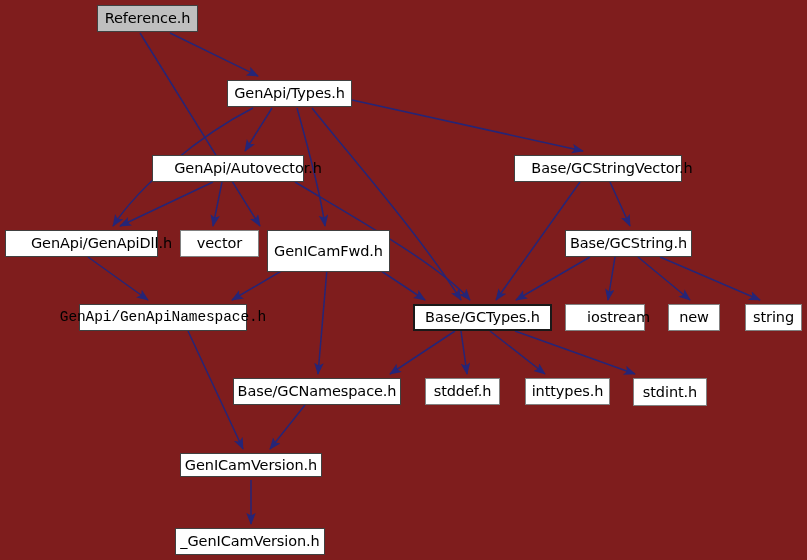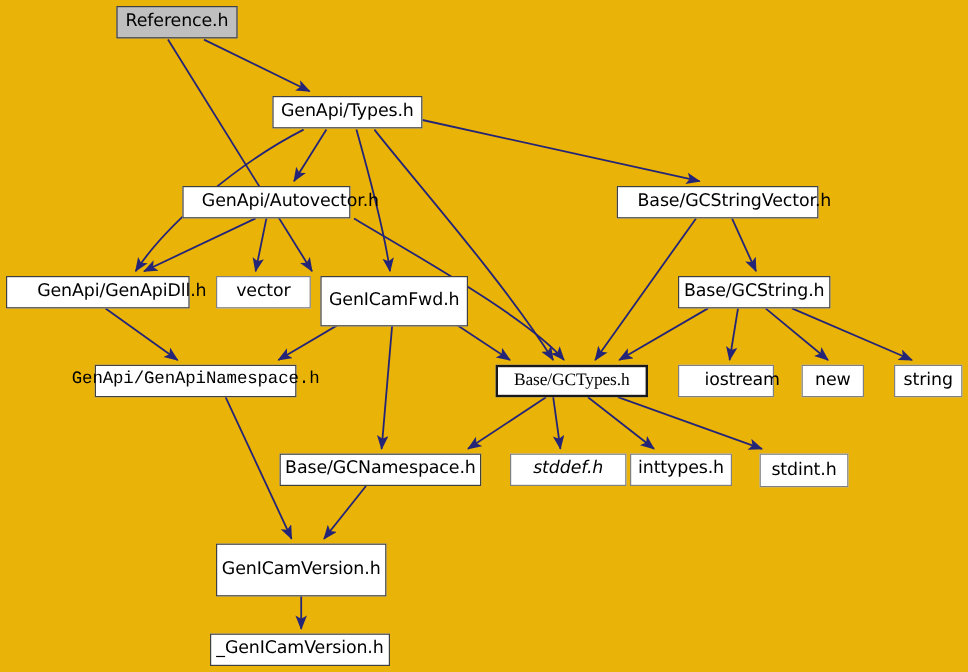--- a/index.html
+++ b/index.html
@@ -10,21 +10,21 @@
   body {
     width: 807px;
     height: 560px;
     font-family: "DejaVu Sans", "Liberation Sans", sans-serif;
     overflow: hidden;
   }
   #graph {
     position: relative;
     width: 807px;
     height: 560px;
-    background: #eab308;
+    background: #7f1d1d;
   }
   #edge-layer {
     position: absolute;
     left: 0;
     top: 0;
     width: 807px;
     height: 560px;
     pointer-events: none;
   }
   .node {
@@ -96,65 +96,65 @@
         <path d="M 251,480 L 251,524" fill="none" stroke="#252577" stroke-width="1.5" marker-end="url(#arrowhead)"></path>
       </g>
   </svg>
   <div id="nodes-group">
       <div class="node root" style="left: 97px; top: 5px; width: 101px; height: 27px;">
         <span class="node-label">Reference.h</span>
       </div>
       <div class="node strong" style="left: 227px; top: 80px; width: 125px; height: 27px;">
         <span class="node-label">GenApi/Types.h</span>
       </div>
-      <div class="node strong" style="left: 152px; top: 155px; width: 140px; height: 27px; padding-left: 40px;">
+      <div class="node strong" style="left: 152px; top: 155px; width: 152px; height: 27px; padding-left: 40px;">
         <span class="node-label">GenApi/Autovector.h</span>
       </div>
       <div class="node strong" style="left: 514px; top: 155px; width: 168px; height: 27px; padding-left: 28px;">
         <span class="node-label">Base/GCStringVector.h</span>
       </div>
       <div class="node strong" style="left: 5px; top: 230px; width: 153px; height: 27px; padding-left: 40px;">
         <span class="node-label">GenApi/GenApiDll.h</span>
       </div>
       <div class="node" style="left: 180px; top: 230px; width: 79px; height: 27px;">
         <span class="node-label">vector</span>
       </div>
       <div class="node strong" style="left: 267px; top: 230px; width: 123px; height: 42px;">
         <span class="node-label">GenICamFwd.h</span>
       </div>
       <div class="node strong" style="left: 565px; top: 230px; width: 127px; height: 27px;">
         <span class="node-label">Base/GCString.h</span>
       </div>
       <div class="node strong" style="left: 79px; top: 304px; width: 168px; height: 27px; font-family: Liberation Mono, monospace;">
         <span class="node-label">GenApi/GenApiNamespace.h</span>
       </div>
-      <div class="node bold" style="left: 413px; top: 304px; width: 127px; height: 27px; font-family: Liberation Serif, serif;">
+      <div class="node bold" style="left: 413px; top: 304px; width: 139px; height: 27px;">
         <span class="node-label">Base/GCTypes.h</span>
       </div>
       <div class="node" style="left: 565px; top: 304px; width: 80px; height: 27px; padding-left: 27px;">
         <span class="node-label">iostream</span>
       </div>
       <div class="node" style="left: 668px; top: 304px; width: 52px; height: 27px;">
         <span class="node-label">new</span>
       </div>
       <div class="node" style="left: 745px; top: 304px; width: 57px; height: 27px;">
         <span class="node-label">string</span>
       </div>
       <div class="node strong" style="left: 233px; top: 378px; width: 168px; height: 27px;">
         <span class="node-label">Base/GCNamespace.h</span>
       </div>
-      <div class="node" style="left: 425px; top: 378px; width: 97px; height: 27px; font-style: italic;">
+      <div class="node" style="left: 425px; top: 378px; width: 75px; height: 27px;">
         <span class="node-label">stddef.h</span>
       </div>
       <div class="node" style="left: 525px; top: 378px; width: 85px; height: 27px;">
         <span class="node-label">inttypes.h</span>
       </div>
       <div class="node" style="left: 633px; top: 378px; width: 74px; height: 28px;">
         <span class="node-label">stdint.h</span>
       </div>
-      <div class="node strong" style="left: 180px; top: 453px; width: 142px; height: 44px;">
+      <div class="node strong" style="left: 180px; top: 453px; width: 142px; height: 24px;">
         <span class="node-label">GenICamVersion.h</span>
       </div>
       <div class="node strong" style="left: 175px; top: 528px; width: 150px; height: 27px;">
         <span class="node-label">_GenICamVersion.h</span>
       </div>
     </div>
 </div>
 
 </body></html>

